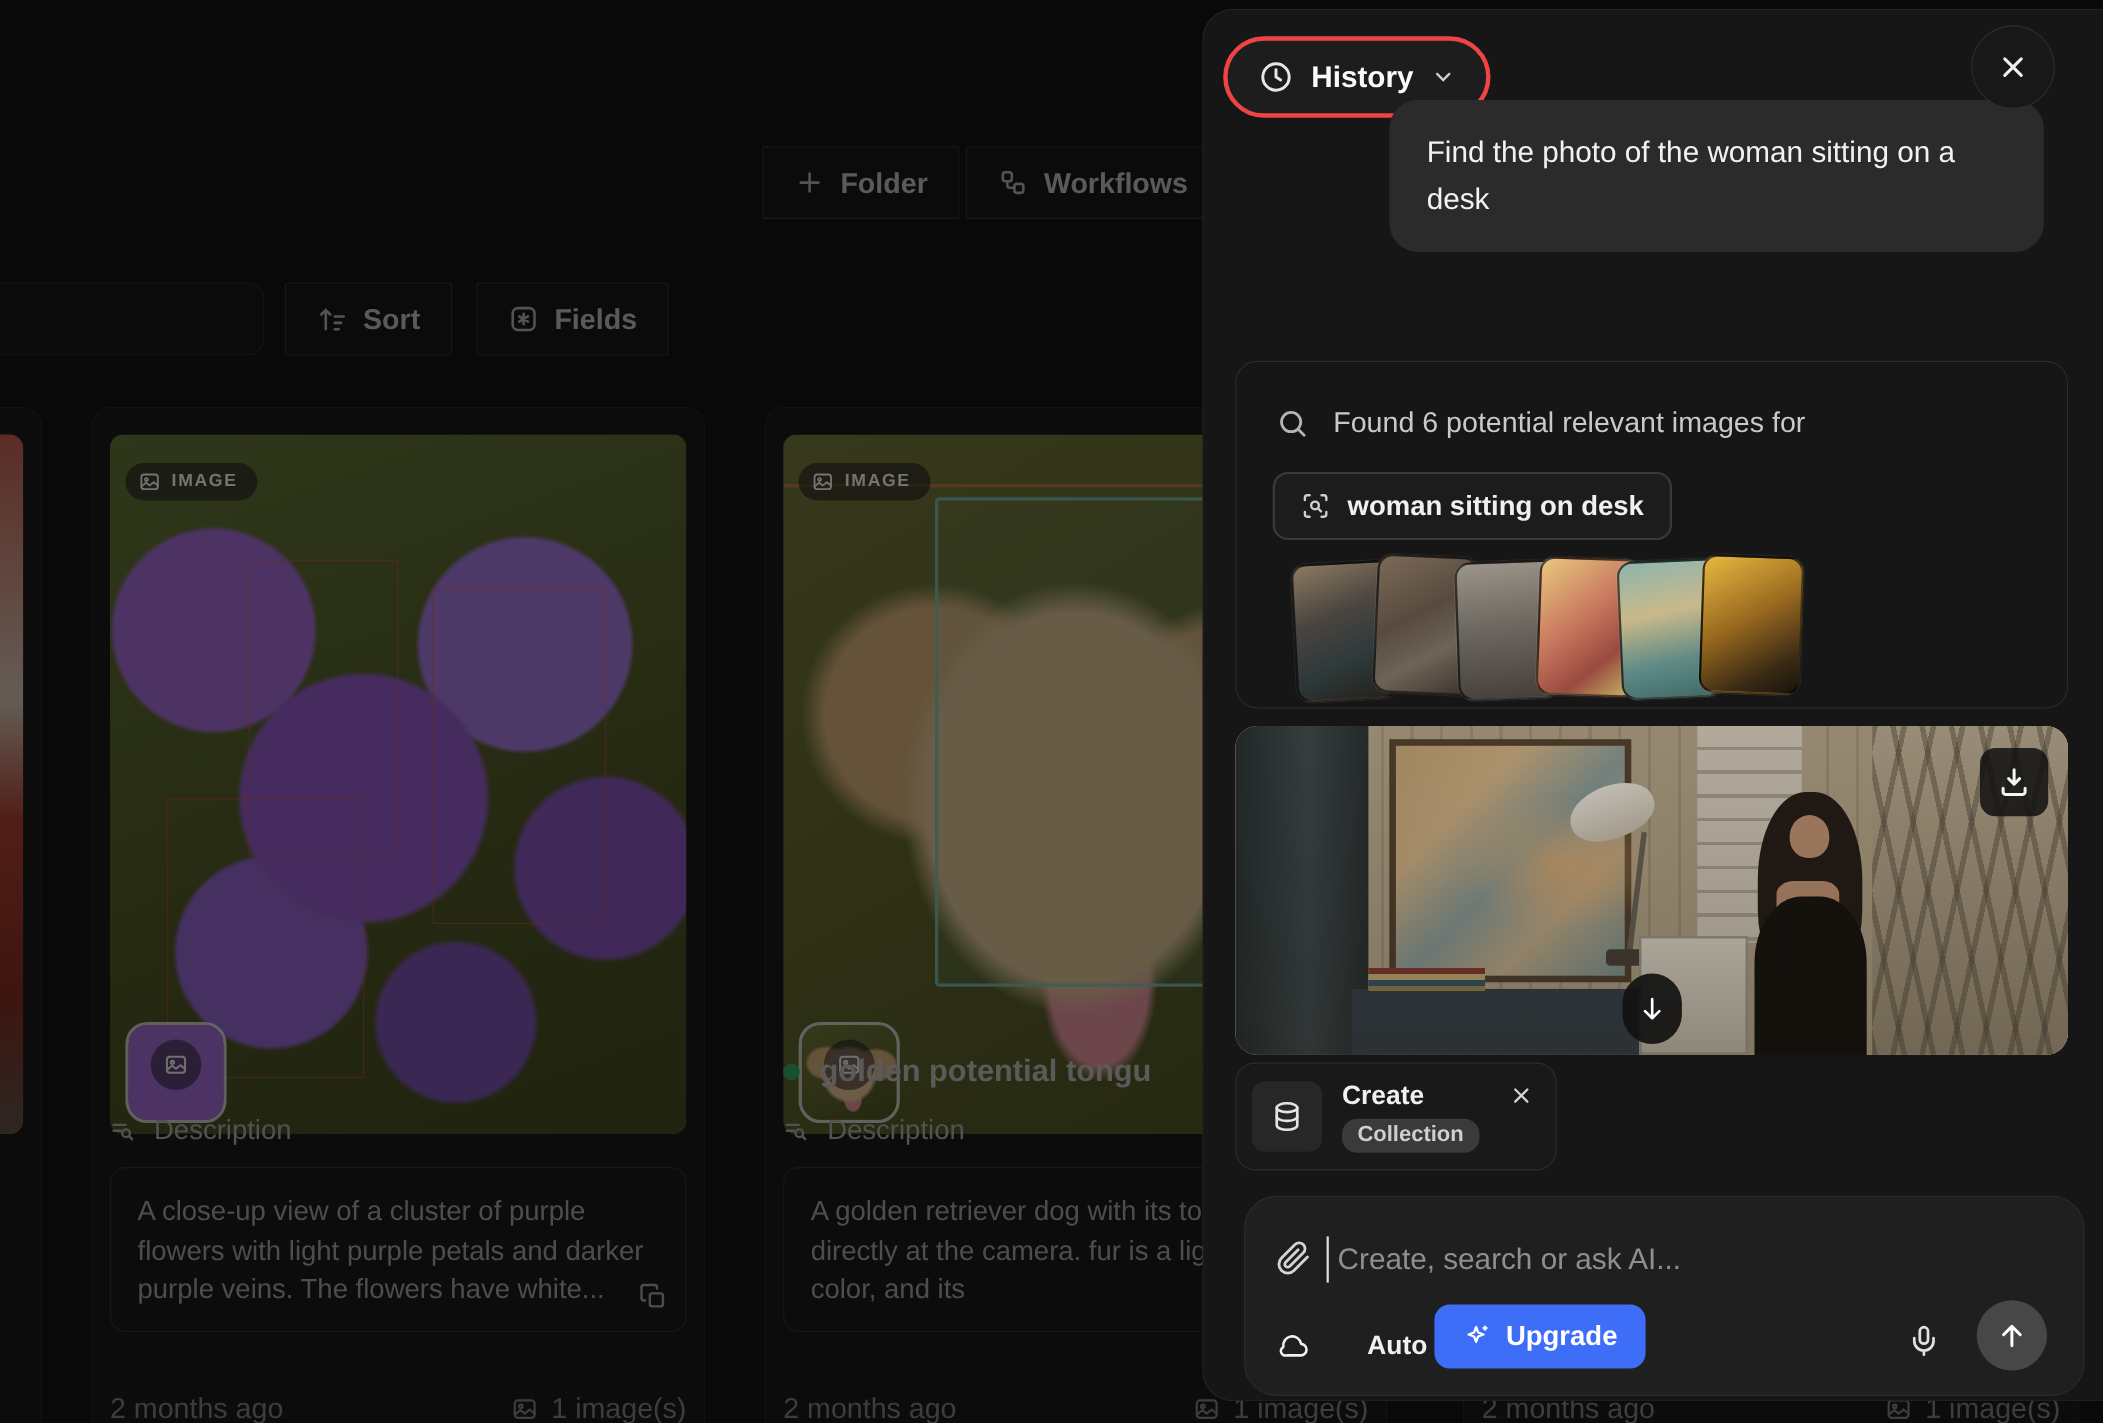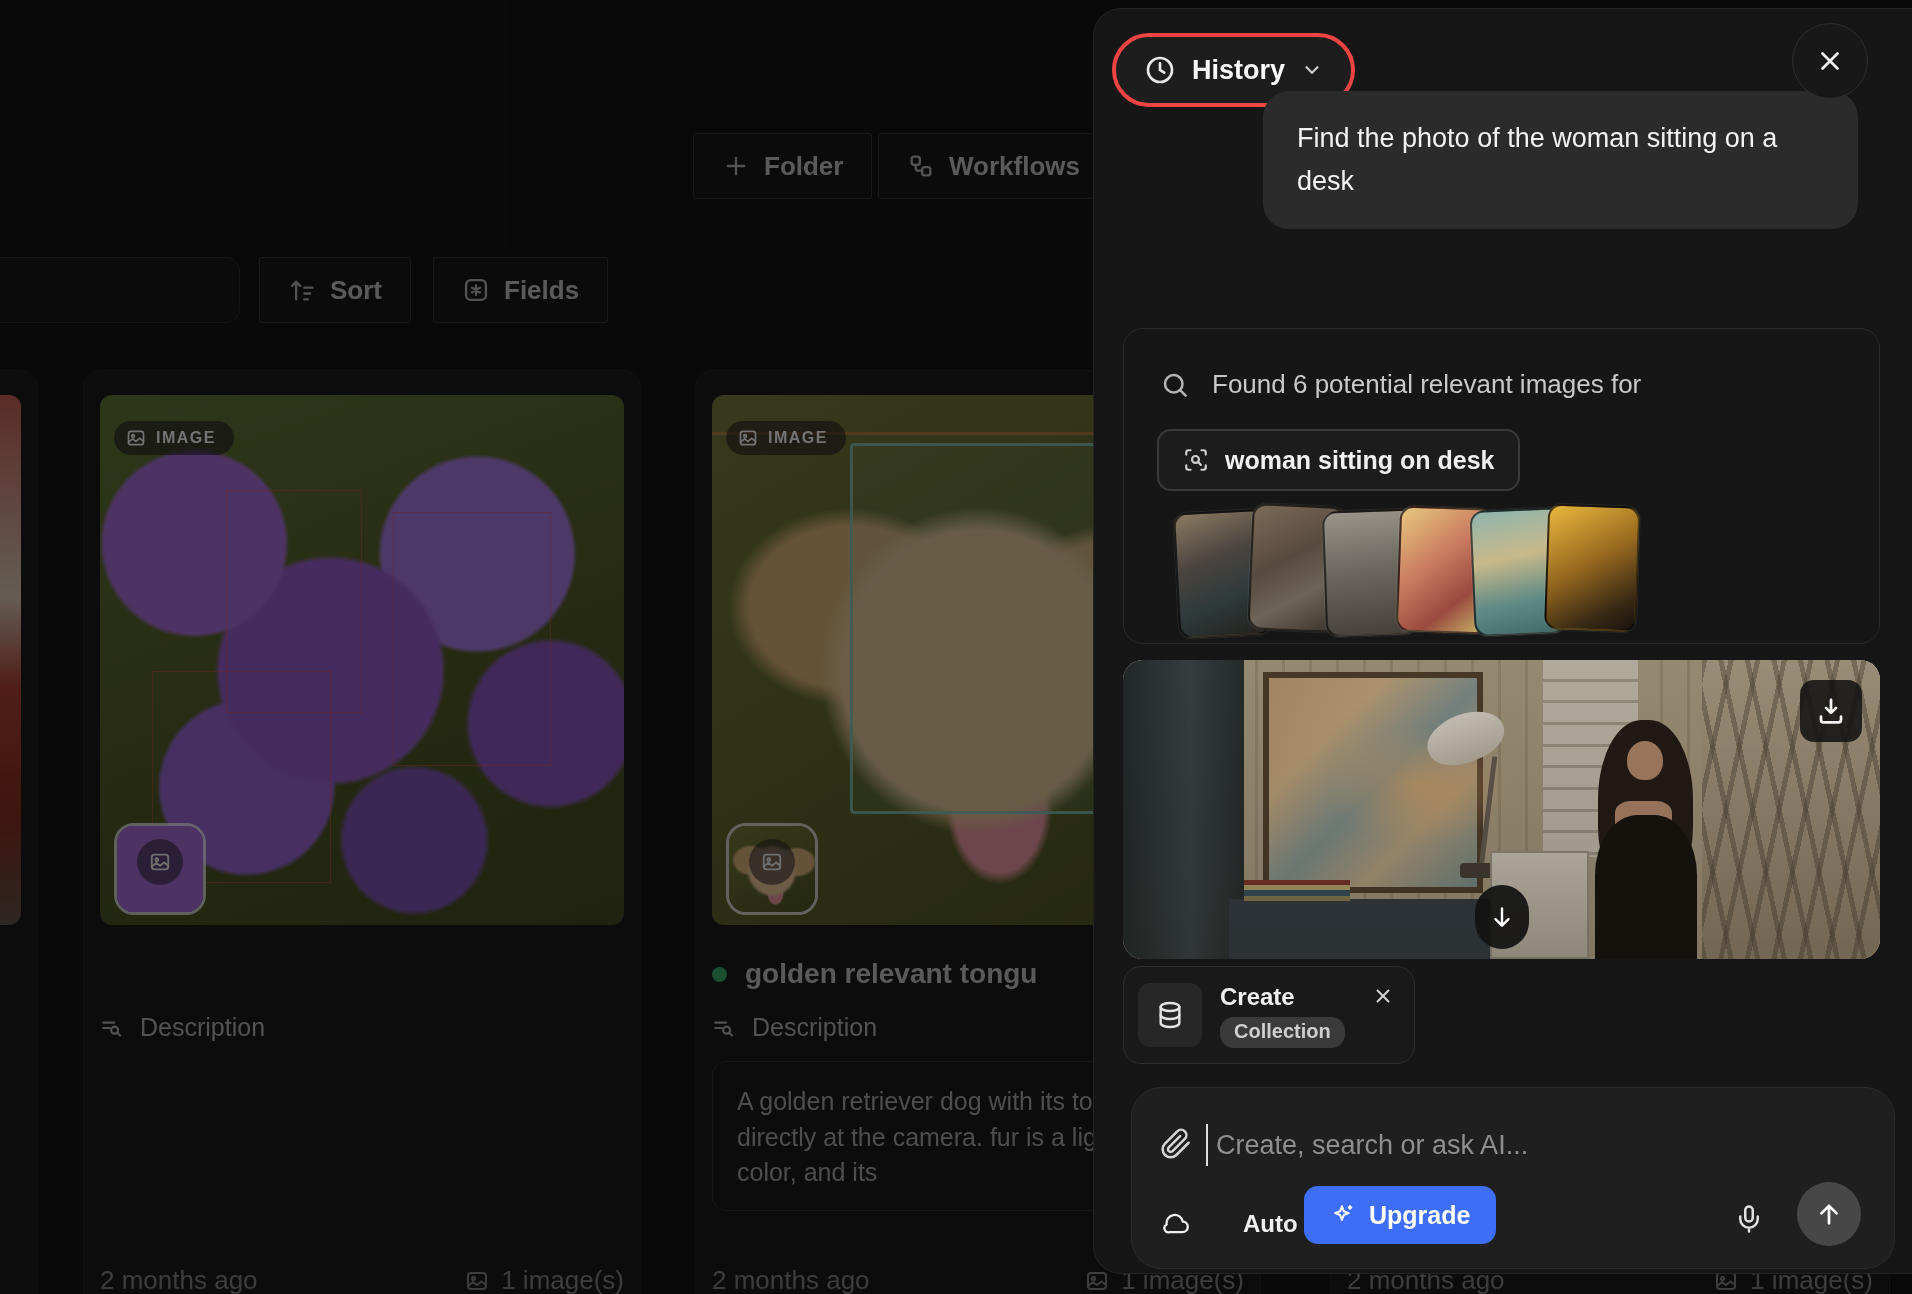--- a/index.html
+++ b/index.html
@@ -34,21 +34,21 @@
   .card {
     position:absolute; top:370px; height:980px;
     background:#121212; border:1px solid #1f1f1f; border-radius:18px;
   }
   #card-sliver { left:-522px; width:560px; }
   #card-1 { left:83px;  width:558px; }
   #card-2 { left:695px; width:566px; }
   #card-3 { left:1330px; width:560px; }
 
   .card-img {
-    position:absolute; top:24px; left:16px; right:16px; height:530px;
+    position:absolute; top:24px; left:16px; right:16px; height:636px;
     border-radius:12px; overflow:hidden;
   }
   
   .img-flowers {
     background:
       radial-gradient(circle at 18% 28%, #9a63c9 0 90px, transparent 95px),
       radial-gradient(circle at 44% 52%, #8a55bd 0 110px, transparent 116px),
       radial-gradient(circle at 72% 30%, #9a6fd0 0 95px, transparent 100px),
       radial-gradient(circle at 86% 62%, #7e4fb0 0 80px, transparent 86px),
       radial-gradient(circle at 28% 74%, #8a5cc2 0 85px, transparent 90px),
@@ -332,20 +332,29 @@
       </div>
     </div>
     <div class="row-desc-label">
       <svg width="26" height="26" viewBox="0 0 24 24" fill="none" stroke="currentColor" stroke-width="2" stroke-linecap="round">
           <path d="M3 7h10M3 12h6"></path>
           <circle cx="13.5" cy="14" r="3.2"></circle>
           <path d="M15.9 16.4 18.5 19"></path>
         </svg>
       <span>Description</span>
     </div>
+    <div class="desc-box">
+      <span>A close-up view of a cluster of purple flowers with light purple petals and darker purple veins. The flowers have white...</span>
+      <span class="copy-icon">
+        <svg width="26" height="26" viewBox="0 0 24 24" fill="none" stroke="currentColor" stroke-width="2" stroke-linecap="round">
+            <rect x="9" y="9" width="11" height="11" rx="2"></rect>
+            <path d="M5 15H4a2 2 0 0 1-2-2V4a2 2 0 0 1 2-2h9a2 2 0 0 1 2 2v1"></path>
+          </svg>
+      </span>
+    </div>
     <div class="card-footer">
       <span>2 months ago</span>
       <span class="count">
         <svg width="24" height="24" viewBox="0 0 24 24" fill="none" stroke="currentColor" stroke-width="2" stroke-linecap="round">
             <rect x="3" y="4" width="18" height="16" rx="3"></rect>
             <circle cx="8.5" cy="9.5" r="1.6"></circle>
             <path d="M3 17l5-4 4 3 4.5-3.5L21 16"></path>
           </svg>
         <span>1 image(s)</span>
       </span>
@@ -370,21 +379,21 @@
             <svg width="22" height="22" viewBox="0 0 24 24" fill="none" stroke="currentColor" stroke-width="2" stroke-linecap="round">
               <rect x="3" y="4" width="18" height="16" rx="3"></rect>
               <circle cx="8.5" cy="9.5" r="1.6"></circle>
               <path d="M3 17l5-4 4 3 4.5-3.5L21 16"></path>
             </svg>
           </div>
       </div>
     </div>
     <div class="row-title">
       <span class="dot" style="background: rgb(46, 158, 92);"></span>
-      <span class="card-title">golden relevant tongu</span>
+      <span class="card-title">golden potential tongu</span>
     </div>
     <div class="row-desc-label">
       <svg width="26" height="26" viewBox="0 0 24 24" fill="none" stroke="currentColor" stroke-width="2" stroke-linecap="round">
           <path d="M3 7h10M3 12h6"></path>
           <circle cx="13.5" cy="14" r="3.2"></circle>
           <path d="M15.9 16.4 18.5 19"></path>
         </svg>
       <span>Description</span>
     </div>
     <div class="desc-box">

